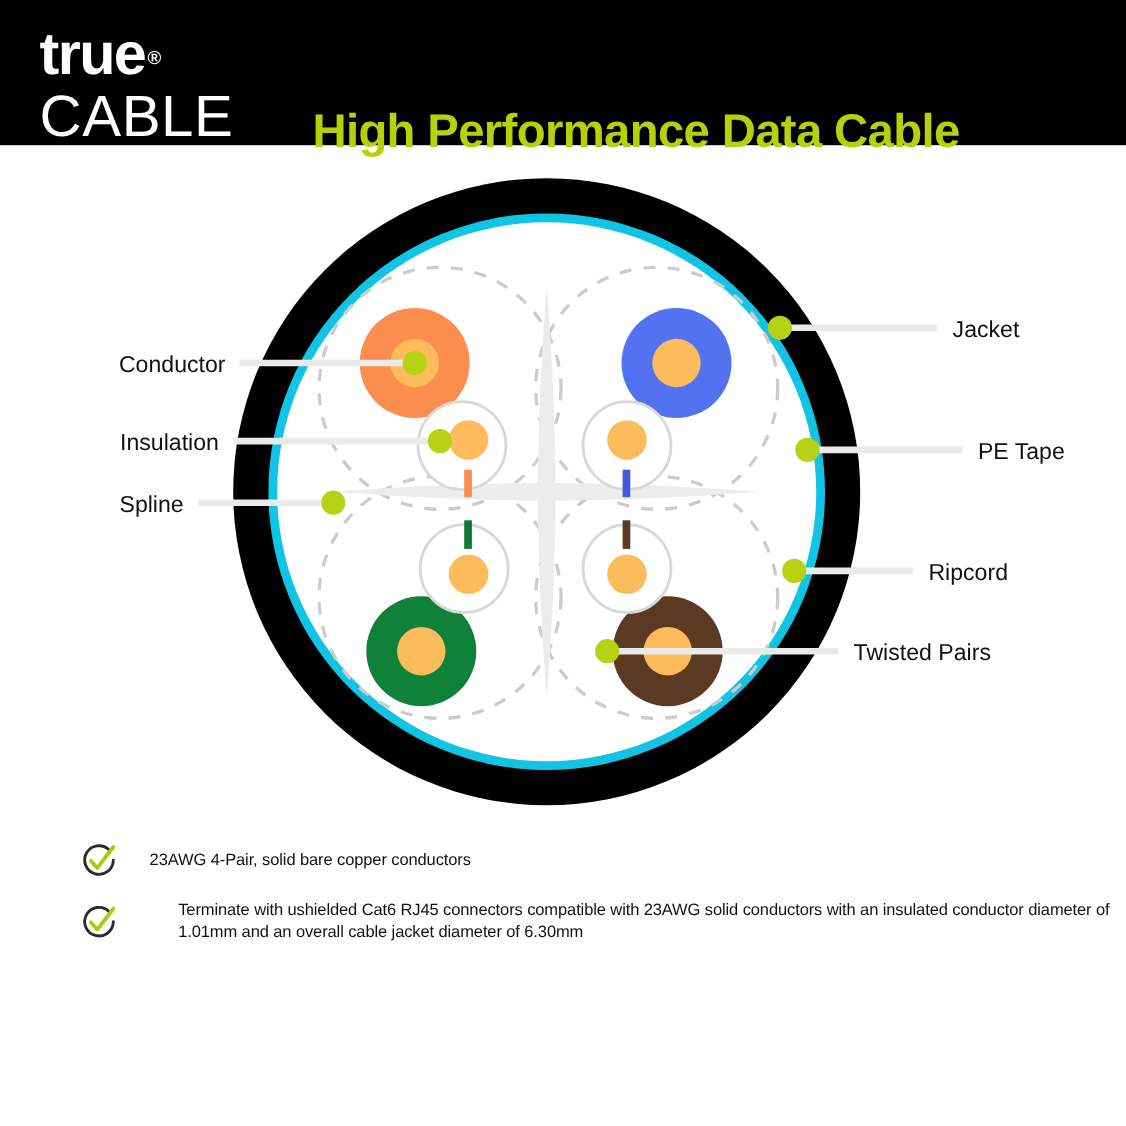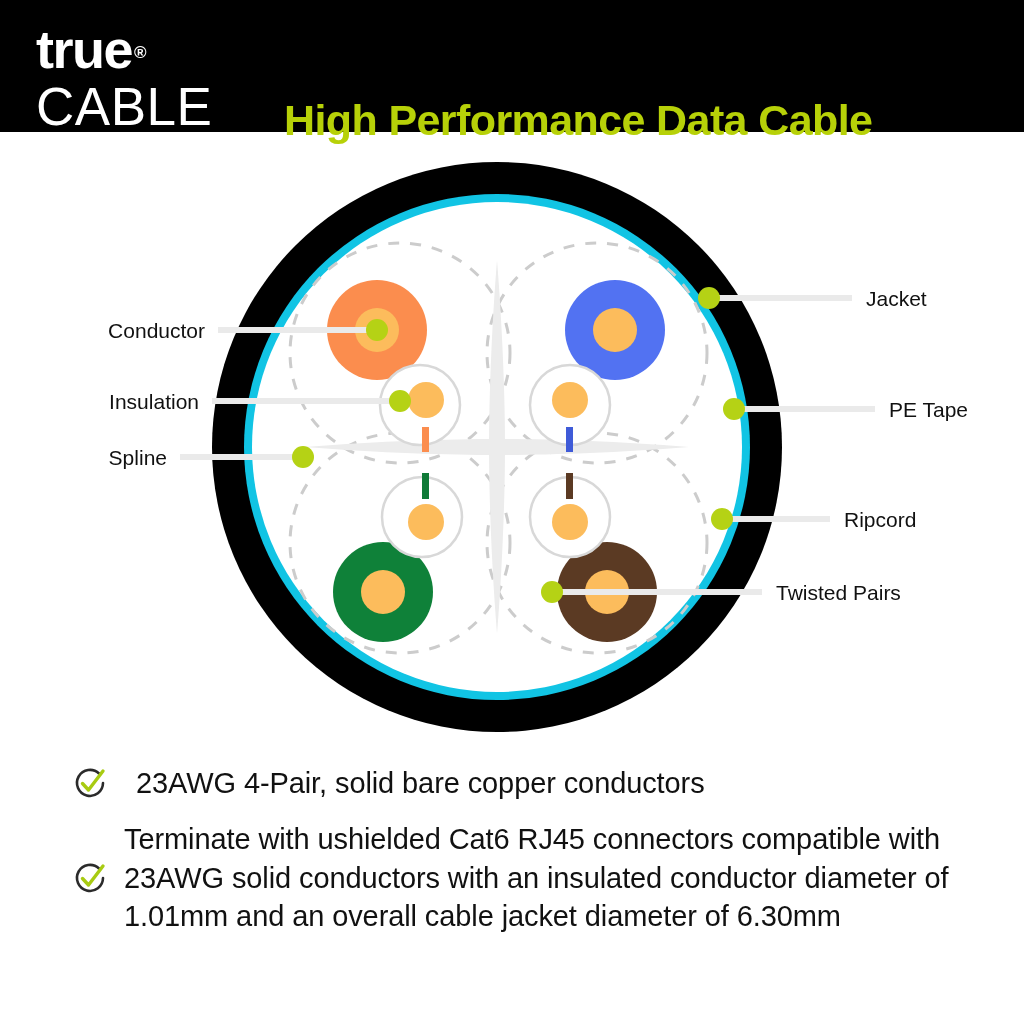--- a/index.html
+++ b/index.html
@@ -100,28 +100,28 @@
     margin-bottom: 18px;
     padding-left: 72px;
   }
   .bullet-icon {
     flex: 0 0 auto;
     width: 36px;
     height: 36px;
     margin-right: 16px;
   }
   .bullet-text {
-    font-size: 29px;
+    font-size: 15px;
     color: #111111;
     line-height: 1.32;
     letter-spacing: -0.1px;
   }
   .row-1 { margin-top: 12px; }
   .row-1 .bullet-text { padding-left: 12px; }
-  .row-2 { margin-bottom: 22px; }
+  .row-2 { margin-bottom: 22px; gap: 38px; }
   .row-3 .bullet-text { padding-left: 2px; }
 </style>
 </head>
 <body>
 
 <div id="page">
 
   <div class="header">
     <div class="logo">
       <div class="logo-top">

